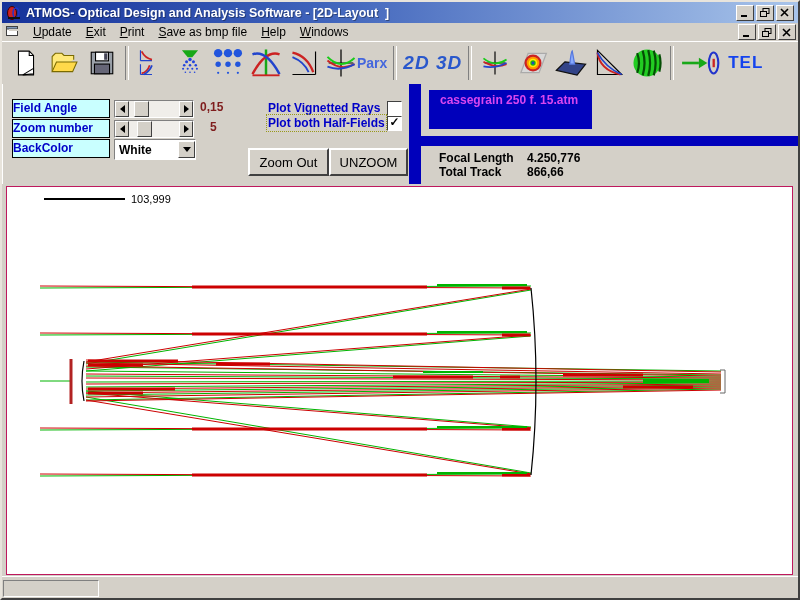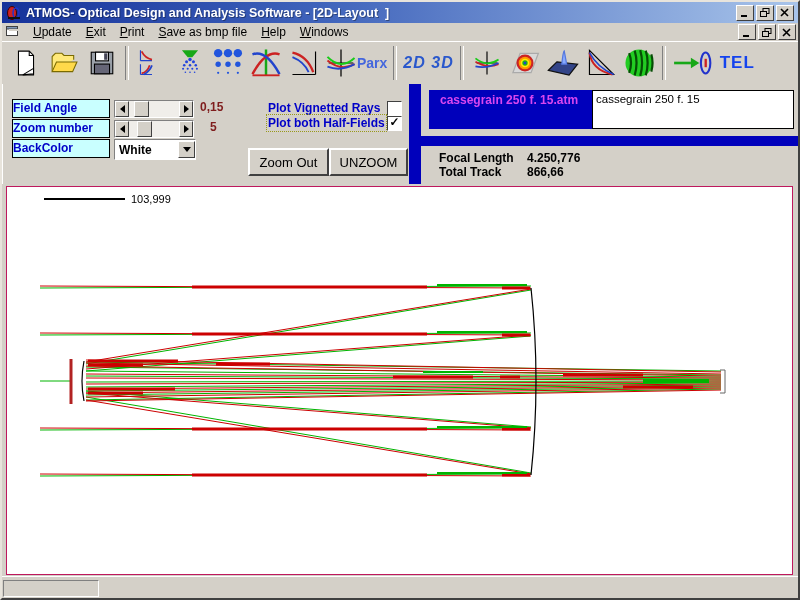--- a/index.html
+++ b/index.html
@@ -25,21 +25,21 @@
   .menubar .winbtns{margin-left:auto;}
   
   .toolbar{position:absolute;top:39px;left:0;right:0;height:42px;background:#d4d0c8;
            border-top:1px solid #fff;box-shadow:0 1px 0 #808080 inset 0 0;
            display:flex;align-items:center;padding-left:5px;}
   .tbtn{height:36px;min-width:34px;display:flex;align-items:center;justify-content:center;
         padding:0 2px;}
   .tbtn svg{display:block}
   .tsep{width:2px;height:34px;margin:0 4px;border-left:1px solid #808080;border-right:1px solid #fff;}
   .lbl-parx{color:#4466dd;font-size:14px;font-weight:bold;}
-  .lbl-2d3d{color:#2a58cc;font-size:16px;font-weight:bold;font-style:italic;letter-spacing:1px;}
+  .lbl-2d3d{color:#2a58cc;font-size:19px;font-weight:bold;font-style:italic;letter-spacing:1px;}
   .lbl-tel{color:#1443ee;font-size:17px;font-weight:bold;letter-spacing:1px;margin-left:6px;}
   
   .controls{position:absolute;top:82px;left:0;width:406px;height:100px;background:#d4d0c8;
             border-left:1px solid #fff;}
   .cyanbtn{position:absolute;left:9px;width:96px;height:17px;background:#c9ffff;border:1px solid #000;
            color:#0000c8;font-size:12px;font-weight:bold;text-align:left;line-height:16px;}
   .valtxt{position:absolute;font-size:12px;font-weight:bold;color:#7f1d1d;}
   .hscroll{position:absolute;left:111px;width:78px;height:16px;display:flex;
            border:1px solid;border-color:#808080 #fff #fff #808080;background:#f0eeea;}
   .sbtn{width:14px;height:100%;background:#d4d0c8;border:1px solid;box-sizing:border-box;
@@ -365,21 +365,20 @@
     <div class="checkbox" style="top:32px"><span class="mark">✓</span></div>
 
     <div class="pushbtn" style="left:245px;top:64px;width:77px">Zoom Out</div>
     <div class="pushbtn" style="left:326px;top:64px;width:75px">UNZOOM</div>
   </div>
 
   <div class="vsep-blue"></div>
 
   <div class="rightpanel">
     <div class="filebox">cassegrain 250  f. 15.atm</div>
-    <div class="fileedit">cassegrain 250 f. 15</div>
     <div class="hsep-blue"></div>
     <div class="inforow" style="top:67px">
       <span>Focal Length</span>
       <span class="ival">4.250,776</span>
     </div>
     <div class="inforow" style="top:81px">
       <span>Total Track</span>
       <span class="ival">866,66</span>
     </div>
   </div>

